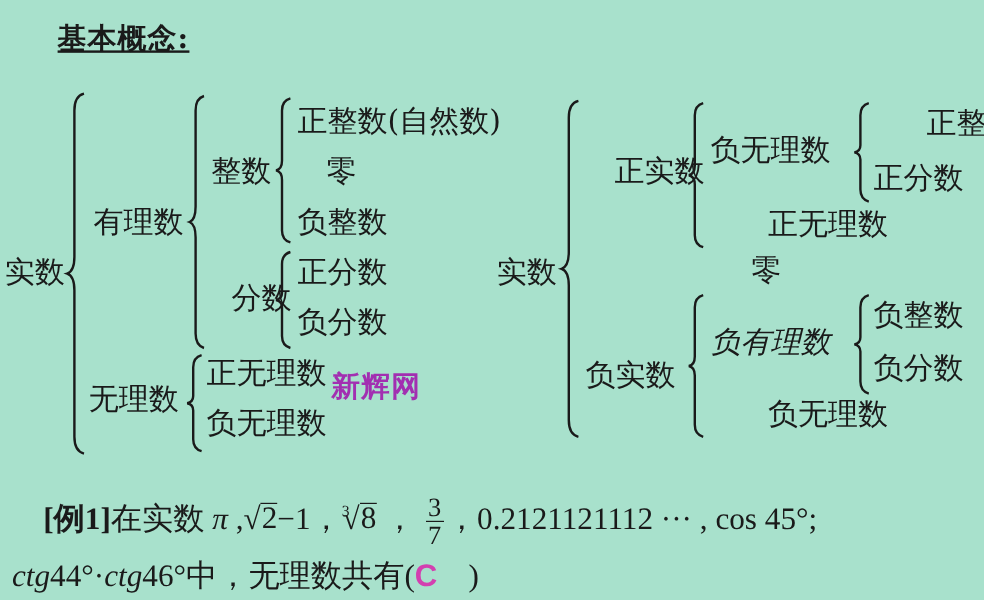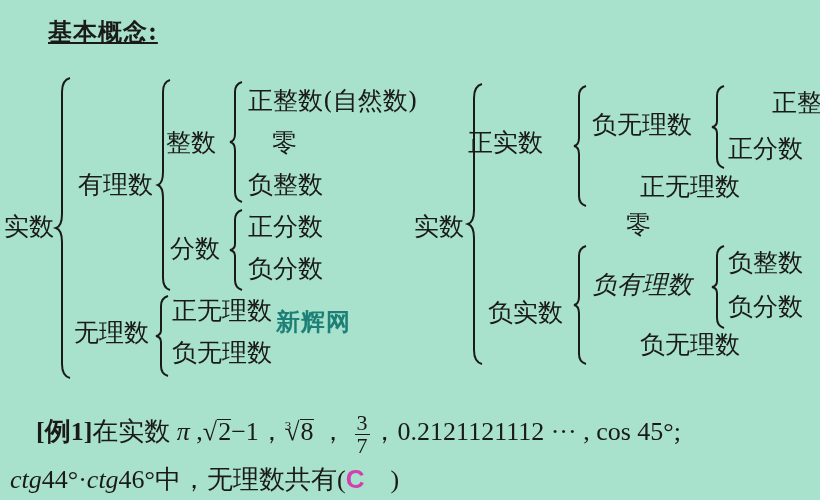--- a/index.html
+++ b/index.html
@@ -8,21 +8,21 @@
       background:#a8e1cc;
       position:relative;
       font-family: "DejaVu Serif", "Liberation Serif", serif;
       color:#1a1a1a;
     }
     .abs { position:absolute; white-space:nowrap; }
     .t { font-size:25px; line-height:30px; }
     .title { font-size:24px; font-weight:bold; letter-spacing:1px; }
     .brace { position:absolute; }
     .brace svg { display:block; overflow:visible; }
-    .wm { font-family:"DejaVu Sans", sans-serif; font-weight:bold; font-size:24px; color:#0f766e; opacity:0.9; letter-spacing:1px; }
+    .wm { font-family:"DejaVu Sans", sans-serif; font-weight:bold; font-size:24px; color:#a21caf; opacity:0.9; letter-spacing:1px; }
     .q { font-size:26px; line-height:34px; font-family:"Liberation Serif", serif; }
     .q b { font-weight:bold; }
     .it { font-style:italic; }
     .frac { display:inline-block; vertical-align:middle; text-align:center; font-size:22px; line-height:22px; margin:0 2px; }
     .frac .num { display:block; border-bottom:1.5px solid #1a1a1a; padding:0 2px; }
     .frac .den { display:block; }
     .answer { color:#d33fb0; font-weight:bold; font-family:"Liberation Sans", sans-serif; }
     .sqrt { display:inline-block; border-top:1.5px solid #1a1a1a; padding-left:1px; line-height:24px; }
     .rad { font-size:26px; }
     .idx { font-size:13px; position:relative; top:-10px; margin-right:-6px; }
@@ -39,31 +39,31 @@
     </svg>
 </div>
 
 <div class="abs t" style="left:78px; top:170px;">有理数</div>
 <div class="brace" style="left:160px; top:80px;">
   <svg width="12" height="210">
       <path d="M10 0 Q3 2 3 12 L3 92 Q3 103 -2 105 Q3 107 3 118 L3 198 Q3 208 10 210" fill="none" stroke="#1a1a1a" stroke-width="2"></path>
     </svg>
 </div>
 
-<div class="abs t" style="left:166px; top:128px;">整数</div>
+<div class="abs t" style="left:176px; top:128px;">整数</div>
 <div class="brace" style="left:232px; top:82px;">
   <svg width="12" height="120">
       <path d="M10 0 Q3 2 3 10 L3 52 Q3 59 -2 60 Q3 61 3 68 L3 110 Q3 118 10 120" fill="none" stroke="#1a1a1a" stroke-width="2"></path>
     </svg>
 </div>
 <div class="abs t" style="left:248px; top:86px;">正整数(自然数)</div>
 <div class="abs t" style="left:272px; top:128px;">零</div>
 <div class="abs t" style="left:248px; top:170px;">负整数</div>
 
-<div class="abs t" style="left:170px; top:234px;">分数</div>
+<div class="abs t" style="left:193px; top:234px;">分数</div>
 <div class="brace" style="left:232px; top:210px;">
   <svg width="12" height="80">
       <path d="M10 0 Q3 2 3 10 L3 34 Q3 39 -2 40 Q3 41 3 46 L3 70 Q3 78 10 80" fill="none" stroke="#1a1a1a" stroke-width="2"></path>
     </svg>
 </div>
 <div class="abs t" style="left:248px; top:212px;">正分数</div>
 <div class="abs t" style="left:248px; top:254px;">负分数</div>
 
 <div class="abs t" style="left:74px; top:318px;">无理数</div>
 <div class="brace" style="left:158px; top:296px;">
@@ -76,21 +76,21 @@
 
 <div class="abs wm" style="left:276px; top:306px;">新辉网</div>
 
 <div class="abs t" style="left:414px; top:212px;">实数</div>
 <div class="brace" style="left:470px; top:84px;">
   <svg width="14" height="280">
       <path d="M12 0 Q4 2 4 14 L4 126 Q4 138 -2 140 Q4 142 4 154 L4 266 Q4 278 12 280" fill="none" stroke="#1a1a1a" stroke-width="2"></path>
     </svg>
 </div>
 
-<div class="abs t" style="left:468px; top:128px;">正实数</div>
+<div class="abs t" style="left:512px; top:128px;">正实数</div>
 <div class="brace" style="left:576px; top:86px;">
   <svg width="12" height="120">
       <path d="M10 0 Q3 2 3 10 L3 52 Q3 59 -2 60 Q3 61 3 68 L3 110 Q3 118 10 120" fill="none" stroke="#1a1a1a" stroke-width="2"></path>
     </svg>
 </div>
 <div class="abs t" style="left:592px; top:110px;">负无理数</div>
 <div class="brace" style="left:714px; top:86px;">
   <svg width="12" height="82">
       <path d="M10 0 Q3 2 3 10 L3 35 Q3 40 -2 41 Q3 42 3 47 L3 72 Q3 80 10 82" fill="none" stroke="#1a1a1a" stroke-width="2"></path>
     </svg>

